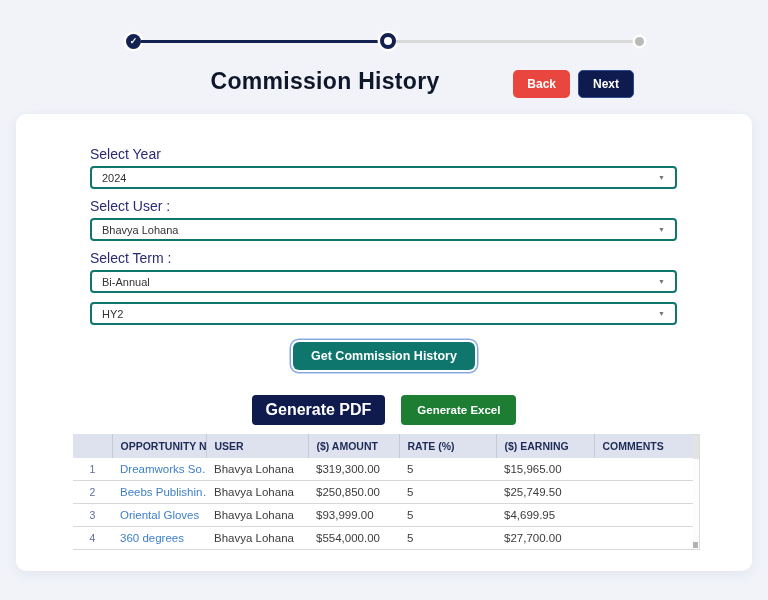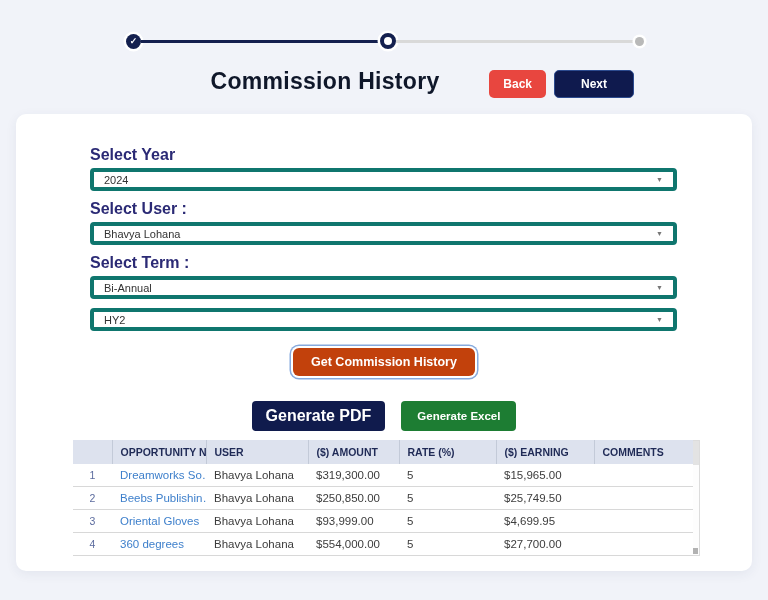--- a/index.html
+++ b/index.html
@@ -42,49 +42,49 @@
     font-size:23px; font-weight:bold; color:#0f172a; letter-spacing:0.3px;
   }
   .header-buttons { position:absolute; right:134px; top:2px; display:flex; gap:8px; }
   .btn { border:none; cursor:pointer; font-family:inherit; }
   .btn-back {
     background:#e8463f; color:#fff; font-size:12px; font-weight:bold;
     padding:6px 14px; border-radius:5px;
   }
   .btn-next {
     background:#0f1a4e; color:#fff; font-size:12px; font-weight:bold;
-    padding:6px 26px; border-radius:5px; border:1px solid #2c4b8f;
+    padding:6px 14px; border-radius:5px; border:1px solid #2c4b8f;
   }
 
   
   .card {
     margin:14px 16px 0; height:457px;
     background:#fff; border-radius:10px;
     box-shadow:0 3px 12px rgba(40,50,100,0.07);
     padding:32px 0 0;
   }
 
   
   .form-area { margin-left:74px; width:587px; }
   .field-label {
-    display:block; color:#2b2a75; font-weight:bold;
-    font-size:16px; margin-bottom:4px;
+    display:block; color:#2b2a75; font-weight:normal;
+    font-size:14px; margin-bottom:4px;
   }
   .select-box {
-    height:23px; border:4px solid #0f766e; border-radius:4px; background:#fff;
+    height:23px; border:2px solid #0f766e; border-radius:4px; background:#fff;
     display:flex; align-items:center; justify-content:space-between;
     padding:0 10px; font-size:11px; color:#333; margin-bottom:9px;
     cursor:pointer;
   }
   .select-arrow { color:#777; font-size:7px; }
 
   
   .get-row { text-align:center; margin-top:17px; }
   .btn-get {
-    background:#c2410c; color:#fff; font-weight:bold; font-size:12.5px;
+    background:#0f766e; color:#fff; font-weight:bold; font-size:12.5px;
     padding:7px 18px; border-radius:6px;
     box-shadow:0 0 0 2px #fff, 0 0 0 3.5px #86aade;
   }
   .gen-row { display:flex; justify-content:center; gap:16px; margin-top:25px; }
   .btn-pdf {
     background:#101b4d; color:#fff; font-weight:bold; font-size:16px;
     padding:6px 14px; border-radius:4px;
   }
   .btn-excel {
     background:#1d7d33; color:#fff; font-weight:bold; font-size:11.5px;

